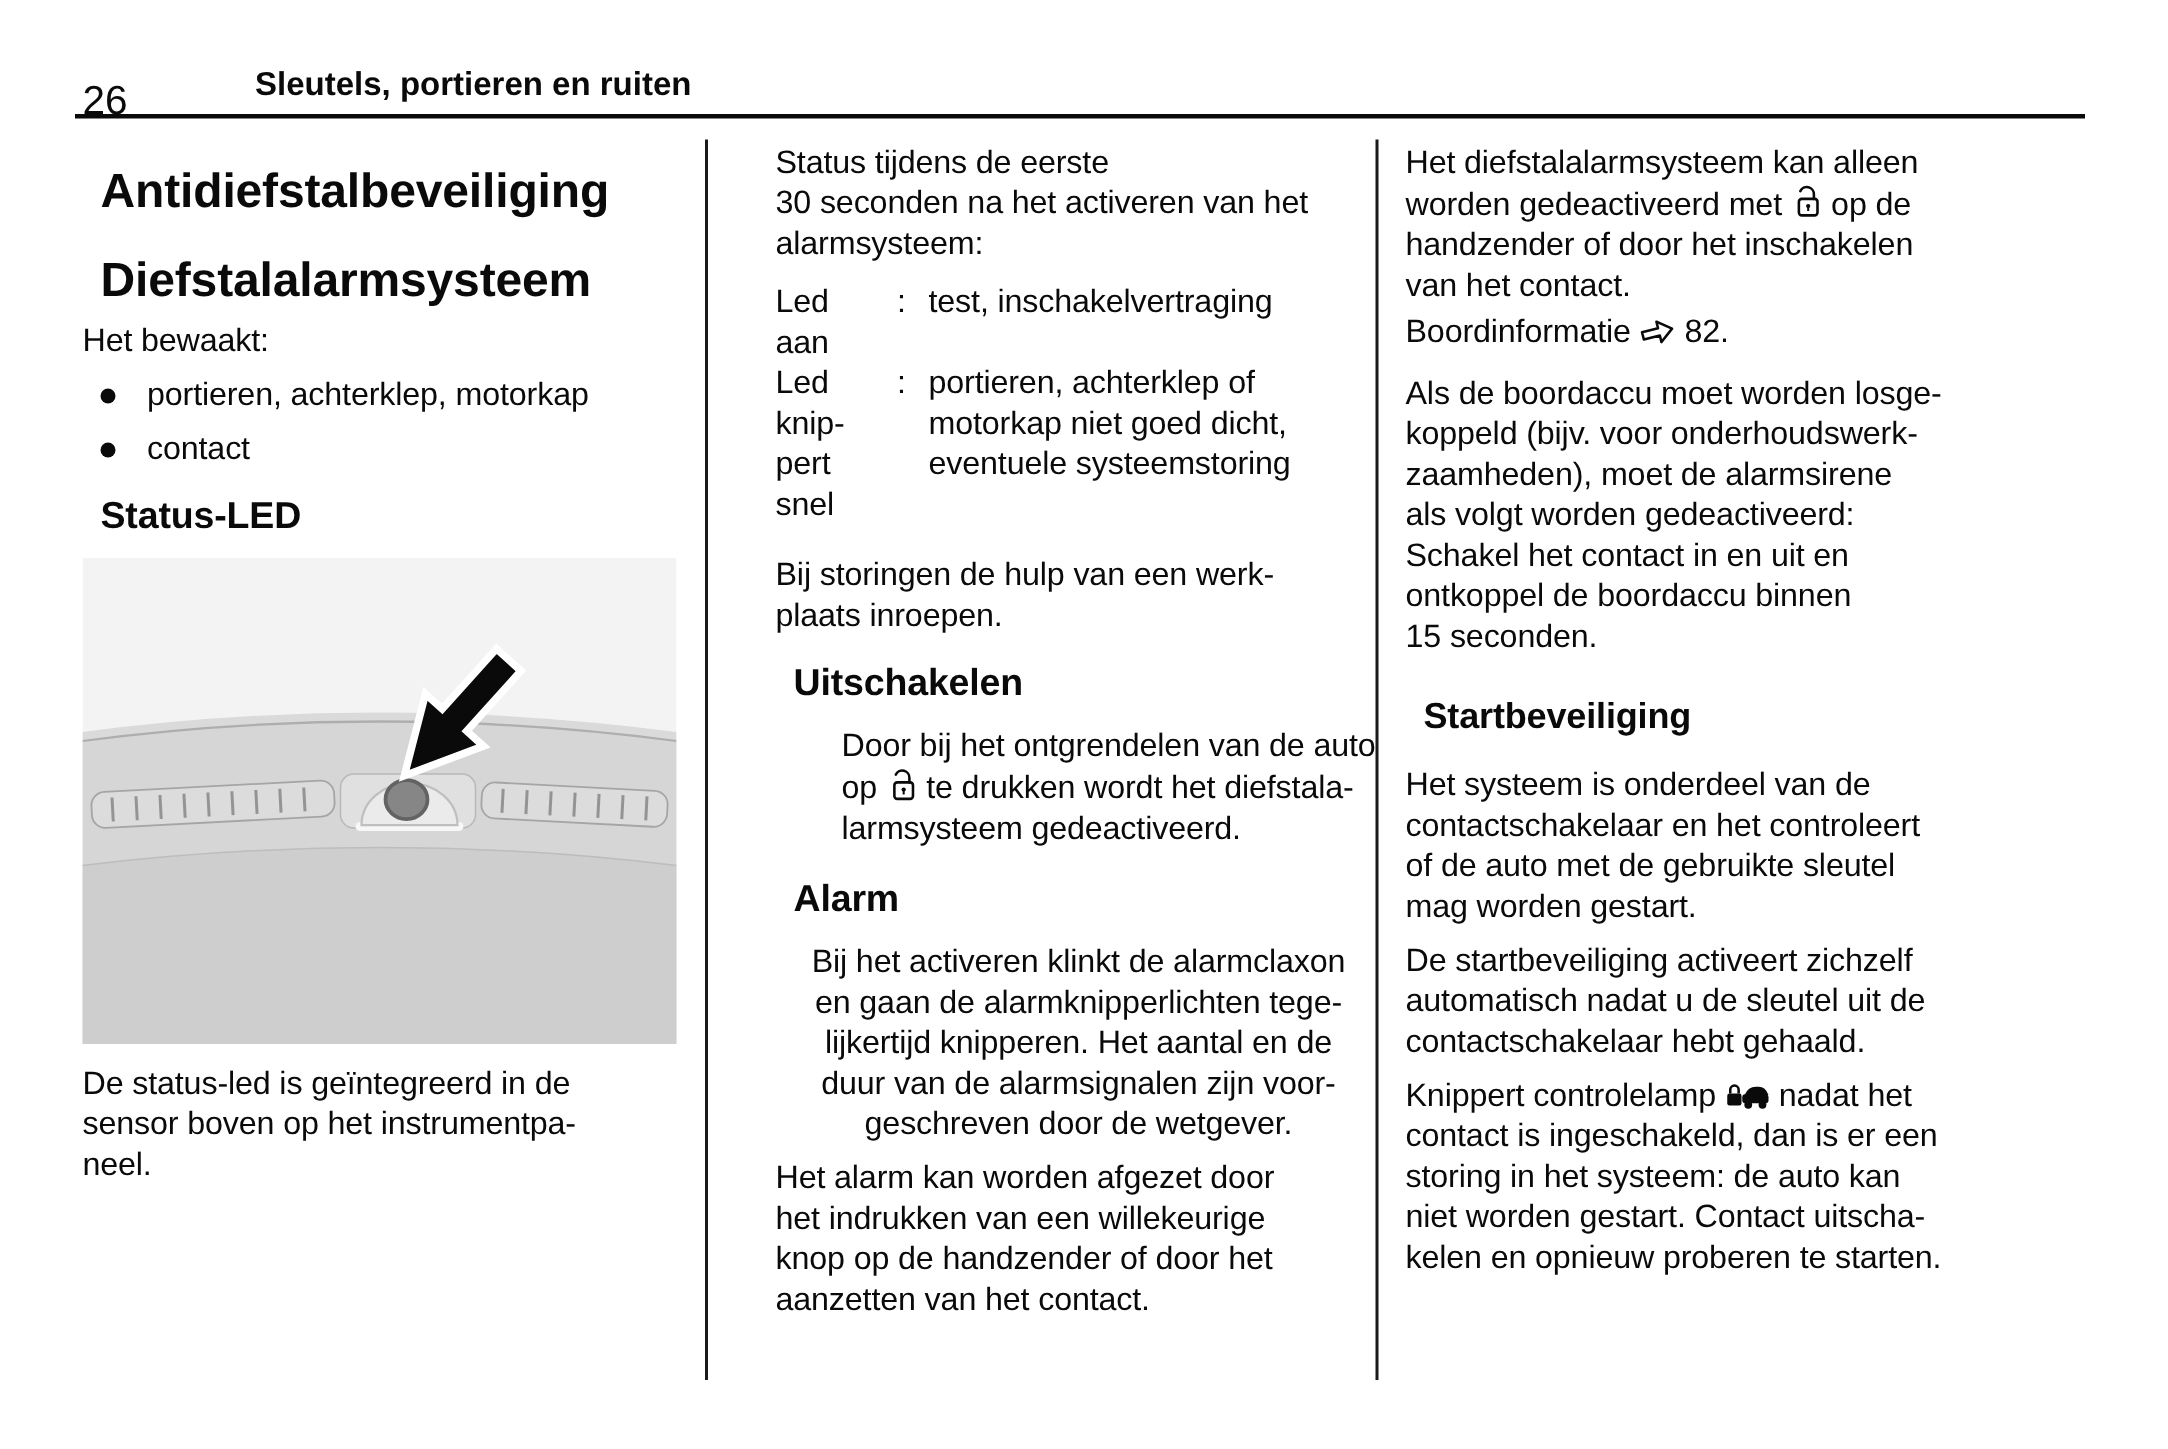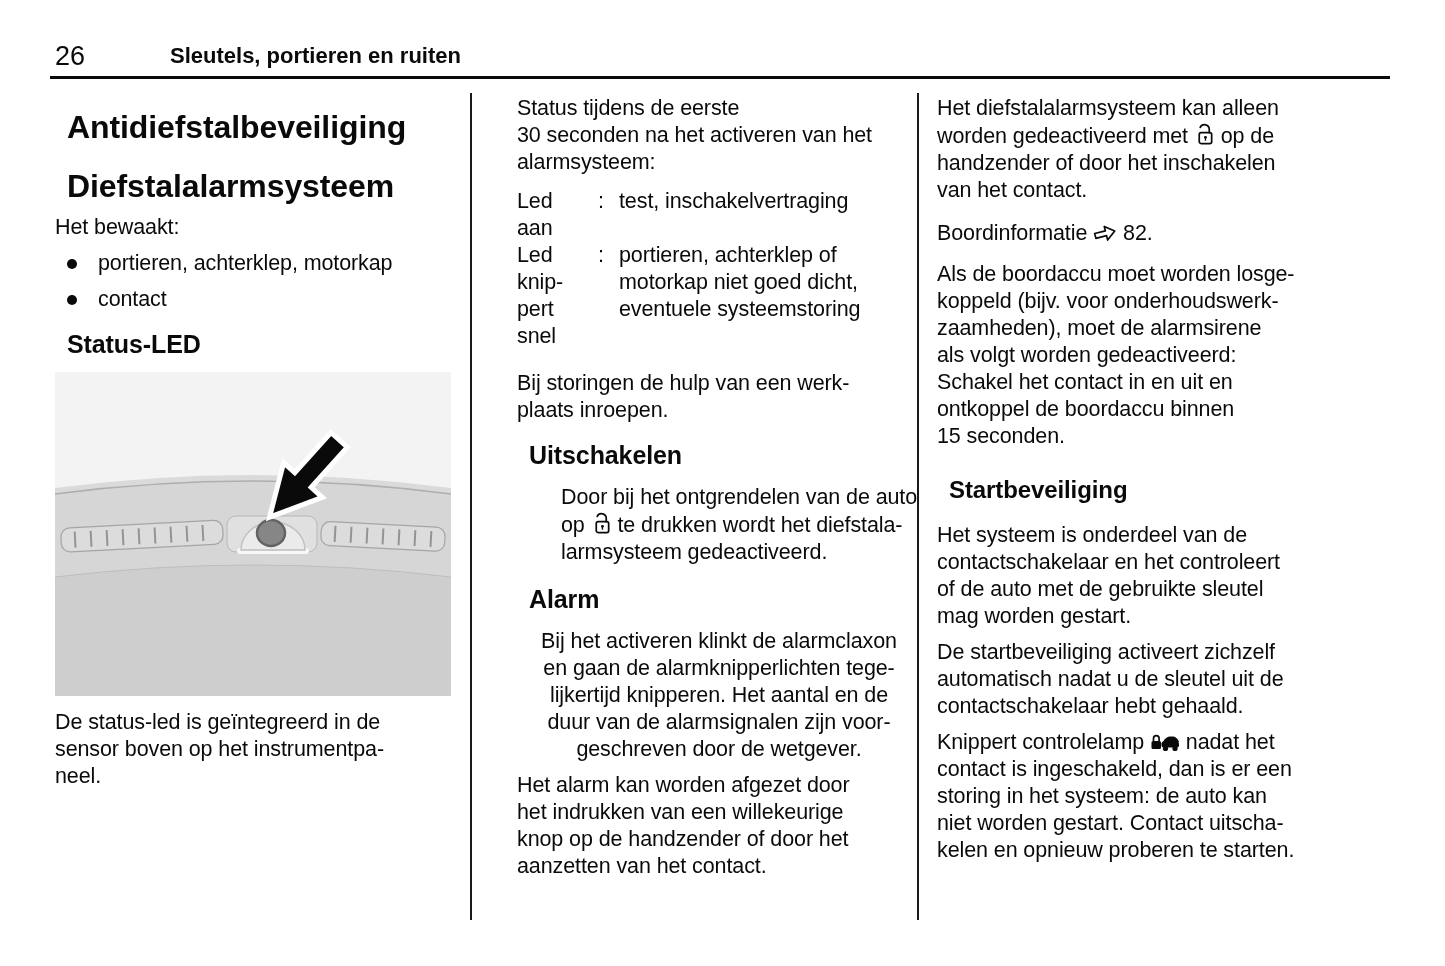--- a/index.html
+++ b/index.html
@@ -6,21 +6,21 @@
   .page{
     position:relative;
     width:1445px;height:966px;
     background:#ffffff;
     color:#0a0a0a;
     font-family:"Liberation Sans", sans-serif;
     overflow:hidden;
   }
   
   .page-number{
-    position:absolute;left:55px;top:41px;
+    position:absolute;left:55px;top:52px;
     font-size:27px;line-height:30px;
   }
   .page-title{
     position:absolute;left:170px;top:41px;
     font-size:22px;line-height:30px;font-weight:bold;
   }
   .header-rule{
     position:absolute;left:50px;top:76px;width:1340px;height:3px;
     background:#0a0a0a;
   }
@@ -53,21 +53,21 @@
   .led-row{display:flex;}
   .led-term{width:81px;flex:none;white-space:pre;}
   .led-colon{width:21px;flex:none;white-space:pre;}
   .led-desc{flex:1;white-space:pre;}
   .fault-note{margin-bottom:16px;}
   .h-uitschakelen{margin-bottom:14px;}
   .deact-par{margin-bottom:18px;margin-left:44px;}
   .h-alarm{margin-bottom:14px;}
   .alarm-par1{margin-bottom:9px;text-align:center;}
   
-  .c3-par1{margin-bottom:16px;}
+  .c3-par1{margin-bottom:4px;}
   .board-info{margin-bottom:14px;}
   .battery-par{margin-bottom:22px;}
   .h-start{font-size:24px;line-height:36px;margin-bottom:14px;}
   .imm-par{margin-bottom:9px;}
   
   .inline-icon{display:inline-block;vertical-align:-4px;}
 </style>
 </head>
 <body>
 

